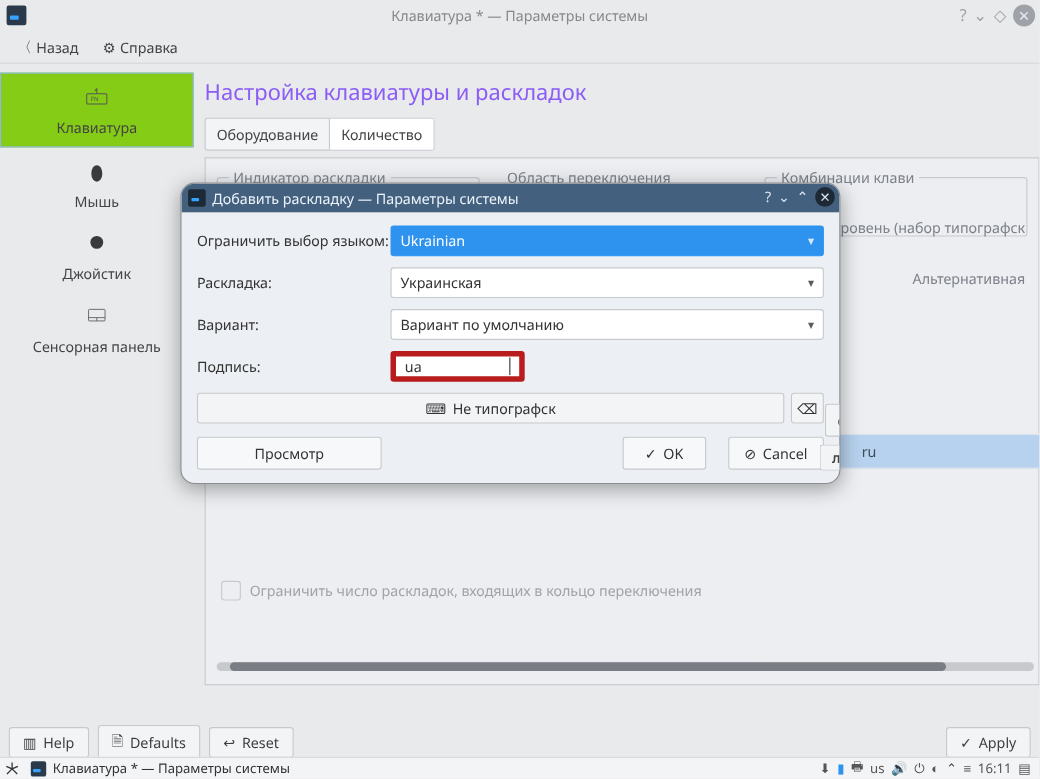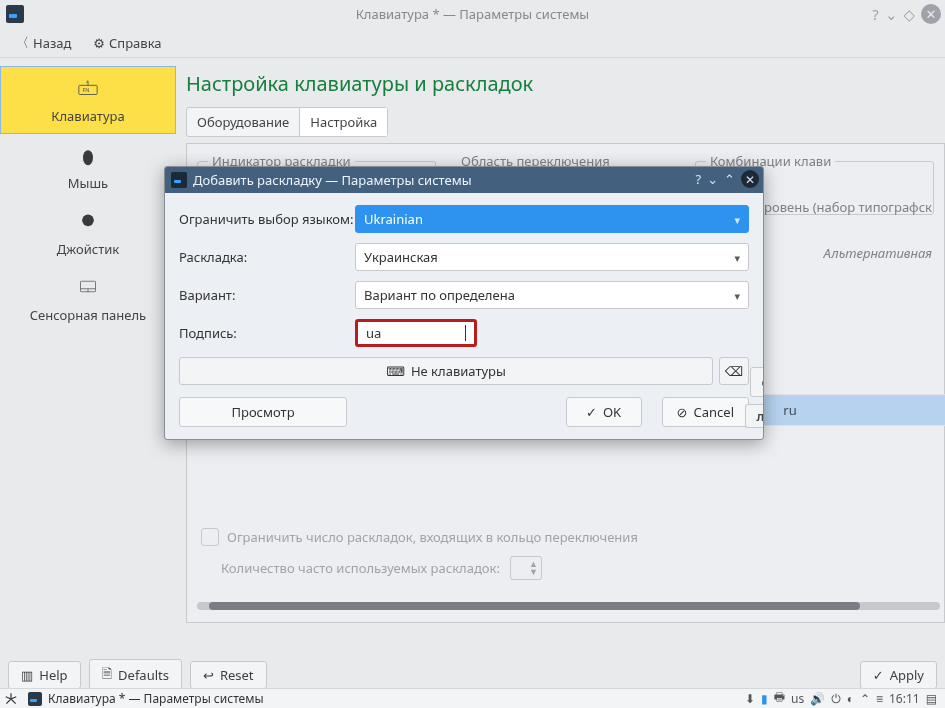--- a/index.html
+++ b/index.html
@@ -12,34 +12,34 @@
   .titlebar .winctl { position:absolute; right:4px; top:4px; display:flex; gap:6px; align-items:center;}
   .winctl span{ color:#9fa3a9; font-size:15px; }
   .winctl .closebtn{ width:20px; height:20px; border-radius:50%; background:#9fa3a9; display:flex; align-items:center; justify-content:center; color:#e9eaec; font-size:13px;}
 
   .toolbar { height:30px; display:flex; align-items:center; gap:10px; padding:0 10px; border-bottom:1px solid #d5d7db;}
   .tbtn { display:flex; align-items:center; gap:4px; padding:4px 6px; border-radius:3px; color:#444; }
 
   .mainrow { display:flex; height: calc(100% - 28px - 30px - 26px - 20px); }
   .sidebar { width:176px; padding-top:8px; display:flex; flex-direction:column; align-items:stretch;}
   .side-item { display:flex; flex-direction:column; align-items:center; gap:4px; padding:8px 4px; color:#444;}
-  .side-item.active{ background:#fde047; border:1px solid #8cb8e6;justify-content:space-between;}
+  .side-item.active{ background:#84cc16; border:1px solid #8cb8e6;justify-content:space-between;}
   .side-item .sicon{ width:28px; height:28px; display:flex; align-items:center; justify-content:center; color:#555;}
   .content { flex:1; padding:8px 0 0 10px; overflow:hidden;}
-  h1.page { font-weight:400; font-size:20px; color:#15803d; margin:4px 0 10px 0;}
+  h1.page { font-weight:400; font-size:20px; color:#8b5cf6; margin:4px 0 10px 0;}
   .tabbar { display:inline-flex; border:1px solid #c7c9cd; background:#f3f4f6; border-radius:3px;}
   .tab { padding:5px 10px; color:#444; border-right:1px solid #c7c9cd;}
   .tab:last-child{border-right:none;}
   .tab.active{ background:#fff;}
   .panel { border:1px solid #c7c9cd; margin-top:6px; height:480px; position:relative; background:#eceef1;}
   .fieldsetrow{ display:flex; gap:10px; padding:8px 10px 0 10px;}
   .fset{ border:1px solid #c7c9cd; border-radius:3px; padding:6px 10px 2px 10px; color:#7d8189; flex:1; min-width:0;}
   .fset legend{ padding:0 4px; color:#7d8189;}
   .panel .lowrow{ position:absolute; right:12px; top:54px; color:#7d8189;}
-  .panel .lowrow2{ position:absolute; right:12px; top:100px; color:#7d8189;font-style:italic;}
+  .panel .lowrow2{ position:absolute; right:12px; top:100px; color:#7d8189;}
   .tablewrap{ position:absolute; left:14px; right:-1px; top:250px;}
   table.layouts{ width:768px; border-collapse:collapse; background:#fff; border:1px solid #c7c9cd;}
   table.layouts th, table.layouts td{ border:1px solid #dfe1e5; padding:6px 10px; text-align:left; color:#7d8189; font-weight:400;}
   table.layouts tr.sel td{ background:#b7d2ee; color:#3f4b57;}
   .limitrow{ position:absolute; left:14px; bottom:76px; display:flex; align-items:center; gap:8px; color:#a0a3a9;}
   .limitrow .chk{ width:18px;height:18px;border:1px solid #c7c9cd; border-radius:3px;}
   .countrow{ position:absolute; left:34px; bottom:42px; display:flex; align-items:center; gap:10px; color:#a0a3a9;}
   .spin{ width:32px; height:24px; border:1px solid #c7c9cd; border-radius:3px; display:flex; align-items:center; justify-content:flex-end; padding-right:3px;}
   .scroll{ position:absolute; left:10px; right:4px; bottom:6px; height:14px;}
   .scroll .track{height:8px;background:#c7c9cd;border-radius:4px;position:relative;}
@@ -50,34 +50,34 @@
   .footer .spacer{flex:1;}
 
   .taskbar{ position:absolute; left:0; right:0; bottom:0; height:20px; background:#f3f4f6; border-top:1px solid #d5d7db; display:flex; align-items:center; font-size:12px; color:#333;}
   .taskbar .k{ width:22px; height:20px; display:flex; align-items:center; justify-content:center;}
   .taskbar .task{ display:flex; align-items:center; gap:6px; padding:0 6px;}
   .task .ticon{width:14px;height:14px;background:#2b3a4a;border-radius:2px;position:relative;}
   .task .ticon::after{content:"";position:absolute;left:2px;top:7px;width:7px;height:3px;background:#35a3ff;border-radius:1px;}
   .tray{ margin-left:auto; display:flex; align-items:center; gap:6px; padding:0 8px; font-size:12px; color:#555;}
 
   
-  .modal { position:absolute; left:164px; top:166px; width:600px; background:#eceff3; border:1px solid #8a8d93; box-shadow:0 4px 18px rgba(0,0,0,.35); border-radius:3px; overflow:hidden;}
+  .modal { position:absolute; left:164px; top:166px; width:600px; background:#eceff3; border:1px solid #8a8d93; box-shadow:0 4px 18px rgba(0,0,0,.35); border-radius:13px; overflow:hidden;}
   .mtitle{ height:26px; background:#43617f; color:#ecf3fa; display:flex; align-items:center; position:relative; padding-left:28px;}
   .mtitle .micon{position:absolute;left:6px;top:5px;width:16px;height:16px;background:#1c2936;border-radius:2px;}
   .mtitle .micon::after{content:"";position:absolute;left:3px;top:8px;width:7px;height:3px;background:#35a3ff;border-radius:1px;}
   .mtitle .mctl{ position:absolute; right:4px; top:3px; display:flex; gap:6px; align-items:center; color:#d6e3f0;}
   .mtitle .mctl .mclose{ width:18px;height:18px;border-radius:50%; background:#1d2a36; color:#d6e3f0; display:flex; align-items:center; justify-content:center; font-size:12px;}
   .mbody{ padding:12px 14px 12px 14px;}
   .frow{ display:flex; align-items:center; margin-bottom:10px; }
   .frow label{ width:176px; color:#333;}
   .frow .field{ flex:1; }
   .combo{ width:100%; height:28px; border:1px solid #c7c9cd; background:#fff; border-radius:3px; display:flex; align-items:center; justify-content:space-between; padding:0 8px;}
   .combo.sel{ background:#2e93ef; color:#fff; border-color:#2e93ef;}
   .combo .chev{ font-size:11px; opacity:.8;}
-  .txt{ width:122px; height:28px; border:3px solid #b91c1c; background:#fff; border-radius:3px; padding:0 8px; display:flex; align-items:center; justify-content:space-between;}
+  .txt{ width:122px; height:28px; border:5px solid #b91c1c; background:#fff; border-radius:3px; padding:0 8px; display:flex; align-items:center; justify-content:space-between;}
   .txt .cursor{ width:1px; height:16px; background:#333;}
   .shortcutrow .field{ display:flex; gap:6px;}
   .shortcutbtn{ flex:1; height:28px; border:1px solid #c7c9cd; background:#f3f4f6; border-radius:3px; display:flex; align-items:center; justify-content:center; gap:6px;}
   .clrbtn{ width:30px; height:28px; border:1px solid #c7c9cd; background:#f3f4f6; border-radius:3px; display:flex; align-items:center; justify-content:center;}
   .mfoot{ display:flex; gap:20px; margin-top:12px;}
   .mfoot .spacer{flex:1;}
   .mbtn{ border:1px solid #c7c9cd; background:#f7f8fa; border-radius:3px; padding:5px 14px; display:inline-flex; align-items:center; gap:6px; min-width:76px; justify-content:center;}
   .preview-overflow{ position:absolute; right:-25px; top:200px; display:flex; align-items:center;}
   .preview-overflow .btnfrag{ border:1px solid #c7c9cd; background:#f3f4f6; padding:5px 4px 5px 10px; border-radius:3px 0 0 3px; color:#444;}
   .rightcut{ position:absolute; right:-25px; top:237px; height:24px; padding:2px 4px 2px 10px; border:1px solid #c7c9cd; border-right:none; background:#f3f4f6; border-radius:3px 0 0 3px; font-weight:600; color:#444;}
@@ -145,21 +145,21 @@
         </div>
       <span>Сенсорная панель</span>
     </div>
   </div>
 
   <div class="content">
     <h1 class="page">Настройка клавиатуры и раскладок</h1>
 
     <div class="tabbar">
       <div class="tab"><span>Оборудование</span></div>
-      <div class="tab active"><span>Настройка</span></div>
+      <div class="tab active"><span>Количество</span></div>
     </div>
 
     <div class="panel">
       <div class="fieldsetrow">
         <fieldset class="fset"><legend>Индикатор раскладки</legend>&nbsp;</fieldset>
         <fieldset class="fset"><legend>Область переключения раскладки</legend>&nbsp;</fieldset>
         <fieldset class="fset" style="min-width:140px"><legend>Комбинации клави</legend>&nbsp;</fieldset>
       </div>
       <div class="lowrow">уровень (набор типографск</div>
       <div class="lowrow2">Альтернативная</div>
@@ -172,26 +172,20 @@
             <td style="width:340px">Русская</td>
             <td style="text-align:center">ru</td>
           </tr>
         </tbody>
           </table>
       </div>
 
       <div class="limitrow">
         <div class="chk"></div>
         <span>Ограничить число раскладок, входящих в кольцо переключения</span>
-      </div>
-      <div class="countrow">
-        <span>Количество часто используемых раскладок:</span>
-        <div class="spin">
-            <span style="font-size:9px;line-height:8px;">▲<br>▼</span>
-          </div>
       </div>
 
       <div class="scroll">
         <div class="track">
             <div class="thumb"></div>
           </div>
       </div>
     </div>
   </div>
 </div>
@@ -268,39 +262,39 @@
         <div class="combo">
           <span>Украинская</span>
           <span class="chev">▾</span>
         </div>
       </div>
     </div>
     <div class="frow">
       <label>Вариант:</label>
       <div class="field">
         <div class="combo">
-          <span>Вариант по определена</span>
+          <span>Вариант по умолчанию</span>
           <span class="chev">▾</span>
         </div>
       </div>
     </div>
     <div class="frow">
       <label>Подпись:</label>
       <div class="field">
         <div class="txt">
           <span>ua</span>
           <span class="cursor"></span>
         </div>
       </div>
     </div>
     <div class="frow shortcutrow">
       <div class="field">
         <div class="shortcutbtn">
           <span>⌨</span>
-          <span>Не клавиатуры</span>
+          <span>Не типографск</span>
         </div>
         <div class="clrbtn">
           <span>⌫</span>
         </div>
       </div>
     </div>
     <div class="mfoot">
       <div class="mbtn" style="min-width:168px">
         <span>Просмотр</span>
       </div>

